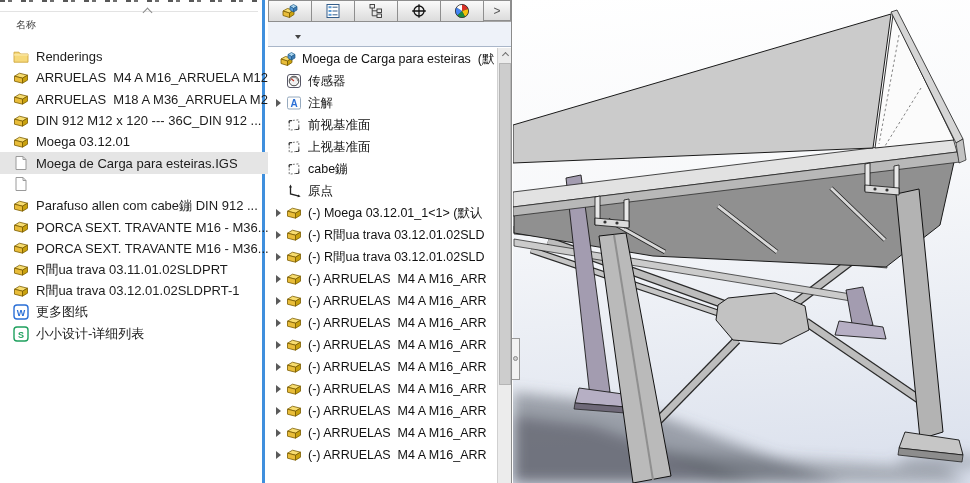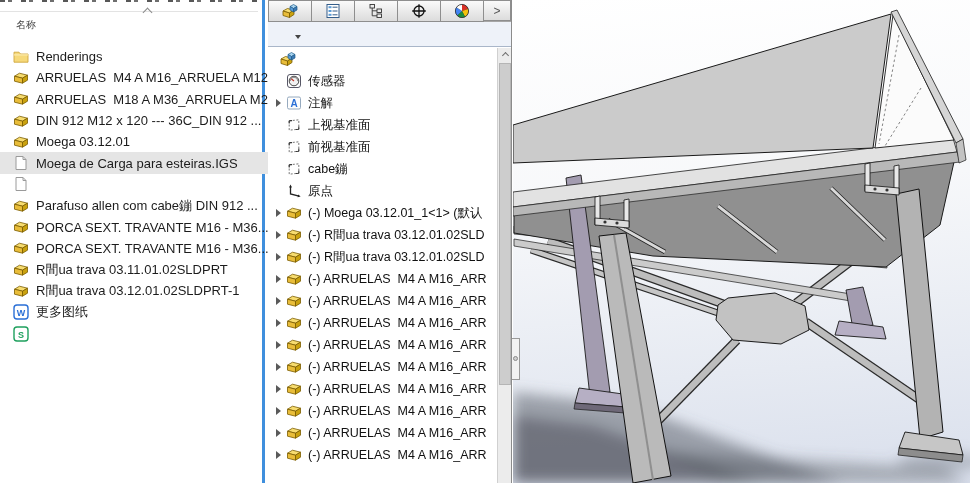--- a/index.html
+++ b/index.html
@@ -192,20 +192,21 @@
           </span>
           <span class="lbl">更多图纸</span>
         </div>
         <div class="frow">
           <span class="ic">
             <svg viewBox="0 0 16 16" width="16" height="16">
               <rect x="1" y="1" width="14" height="14" rx="3" fill="#fff" stroke="#1fa05e" stroke-width="1.4"></rect>
               <text x="8" y="11.5" font-size="9" font-weight="bold" fill="#1fa05e" text-anchor="middle" font-family="Liberation Sans,sans-serif">S</text>
             </svg>
           </span>
+          <span class="lbl">小小设计-详细列表</span>
         </div>
       </div>
   </div>
 
   <div id="fm">
     <div id="fm-tabs">
         <div class="tab">
           <span class="ic">
             <svg viewBox="0 0 16 16" width="16" height="16">
               <polygon points="1,8 5.5,5.5 12,7 7.5,10" fill="#f7dc6f" stroke="#7a5c00" stroke-width="0.8"></polygon>
@@ -269,41 +270,41 @@
     </div>
     <div id="tree-wrap">
       <div id="tree">
           <div class="trow l0"><span class="arr"></span><span class="ic"><svg viewBox="0 0 16 16" width="16" height="16">
                 <polygon points="1,8 5.5,5.5 12,7 7.5,10" fill="#f7dc6f" stroke="#7a5c00" stroke-width="0.8"></polygon>
                 <polygon points="1,8 7.5,10 7.5,14.5 1,12.5" fill="#e9bd3a" stroke="#7a5c00" stroke-width="0.8"></polygon>
                 <polygon points="7.5,10 12,7 12,11.5 7.5,14.5" fill="#caa20e" stroke="#7a5c00" stroke-width="0.8"></polygon>
                 <polygon points="8,3.5 11.5,1.5 15,3.5 11.5,5.5" fill="#a8d4f0" stroke="#1f5c8a" stroke-width="0.7"></polygon>
                 <polygon points="8,3.5 11.5,5.5 11.5,9 8,7" fill="#5b9bd5" stroke="#1f5c8a" stroke-width="0.7"></polygon>
                 <polygon points="11.5,5.5 15,3.5 15,7 11.5,9" fill="#3d7ab5" stroke="#1f5c8a" stroke-width="0.7"></polygon>
-              </svg></span></div>
+              </svg></span><span class="lbl">Moega de Carga para esteiras  (默</span></div>
           <div class="trow l1"><span class="arr"></span><span class="ic"><svg viewBox="0 0 16 16" width="16" height="16">
                 <rect x="1.5" y="1.5" width="13" height="13" rx="2.5" fill="#fff" stroke="#445" stroke-width="0.9"></rect>
                 <circle cx="8" cy="8" r="4.8" fill="#f2f2f2" stroke="#333" stroke-width="0.9"></circle>
                 <path d="M4.2,8 A3.8,3.8 0 0 1 11.8,8" fill="none" stroke="#777" stroke-width="0.9"></path>
                 <path d="M8,8 L5.3,5.7" stroke="#c0392b" stroke-width="1.2"></path>
               </svg></span><span class="lbl">传感器</span></div>
           <div class="trow l1"><span class="arr"><span class="tri"></span></span><span class="ic"><svg viewBox="0 0 16 16" width="16" height="16">
                 <rect x="1.5" y="2" width="13" height="12" rx="1.5" fill="#fdfdfd" stroke="#8aa0b8" stroke-width="0.9"></rect>
                 <text x="8" y="12" font-size="10" font-weight="bold" fill="#2a6fd6" text-anchor="middle" font-family="Liberation Sans,sans-serif">A</text>
               </svg></span><span class="lbl">注解</span></div>
           <div class="trow l1"><span class="arr"></span><span class="ic"><svg viewBox="0 0 16 16" width="16" height="16">
                 <polygon points="3.2,3.8 12.8,2.8 12.8,12.2 3.2,13.2" fill="none" stroke="#777" stroke-width="1" stroke-dasharray="2,1.6"></polygon>
                 <path d="M3.2,3.8 L6,3.6 M3.2,3.8 L3.2,6.4" stroke="#333" stroke-width="1.1"></path>
                 <path d="M12.8,12.2 L10,12.5 M12.8,12.2 L12.8,9.6" stroke="#333" stroke-width="1.1"></path>
-              </svg></span><span class="lbl">上视基准面</span></div>
+              </svg></span><span class="lbl">前视基准面</span></div>
           <div class="trow l1"><span class="arr"></span><span class="ic"><svg viewBox="0 0 16 16" width="16" height="16">
                 <polygon points="3.2,3.8 12.8,2.8 12.8,12.2 3.2,13.2" fill="none" stroke="#777" stroke-width="1" stroke-dasharray="2,1.6"></polygon>
                 <path d="M3.2,3.8 L6,3.6 M3.2,3.8 L3.2,6.4" stroke="#333" stroke-width="1.1"></path>
                 <path d="M12.8,12.2 L10,12.5 M12.8,12.2 L12.8,9.6" stroke="#333" stroke-width="1.1"></path>
-              </svg></span><span class="lbl">前视基准面</span></div>
+              </svg></span><span class="lbl">上视基准面</span></div>
           <div class="trow l1"><span class="arr"></span><span class="ic"><svg viewBox="0 0 16 16" width="16" height="16">
                 <polygon points="3.2,3.8 12.8,2.8 12.8,12.2 3.2,13.2" fill="none" stroke="#777" stroke-width="1" stroke-dasharray="2,1.6"></polygon>
                 <path d="M3.2,3.8 L6,3.6 M3.2,3.8 L3.2,6.4" stroke="#333" stroke-width="1.1"></path>
                 <path d="M12.8,12.2 L10,12.5 M12.8,12.2 L12.8,9.6" stroke="#333" stroke-width="1.1"></path>
               </svg></span><span class="lbl">cabe鏰</span></div>
           <div class="trow l1"><span class="arr"></span><span class="ic"><svg viewBox="0 0 16 16" width="16" height="16">
                 <path d="M4.5,3 L4.5,11 L13,13.2" fill="none" stroke="#222" stroke-width="1.3"></path>
                 <polygon points="4.5,1.4 3.1,4.4 5.9,4.4" fill="#222"></polygon>
                 <polygon points="14.6,13.6 11.6,14.3 12.2,11.6" fill="#222"></polygon>
               </svg></span><span class="lbl">原点</span></div>

